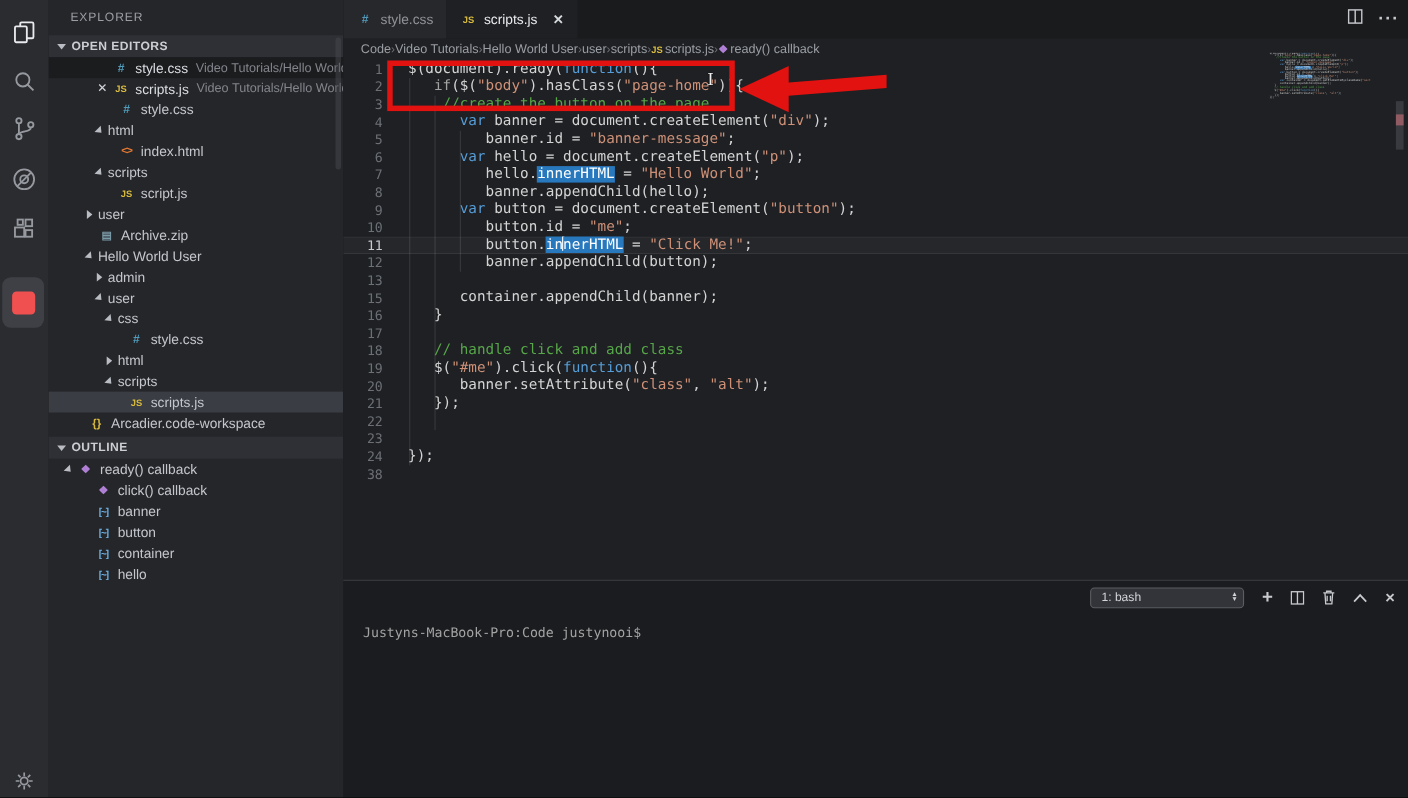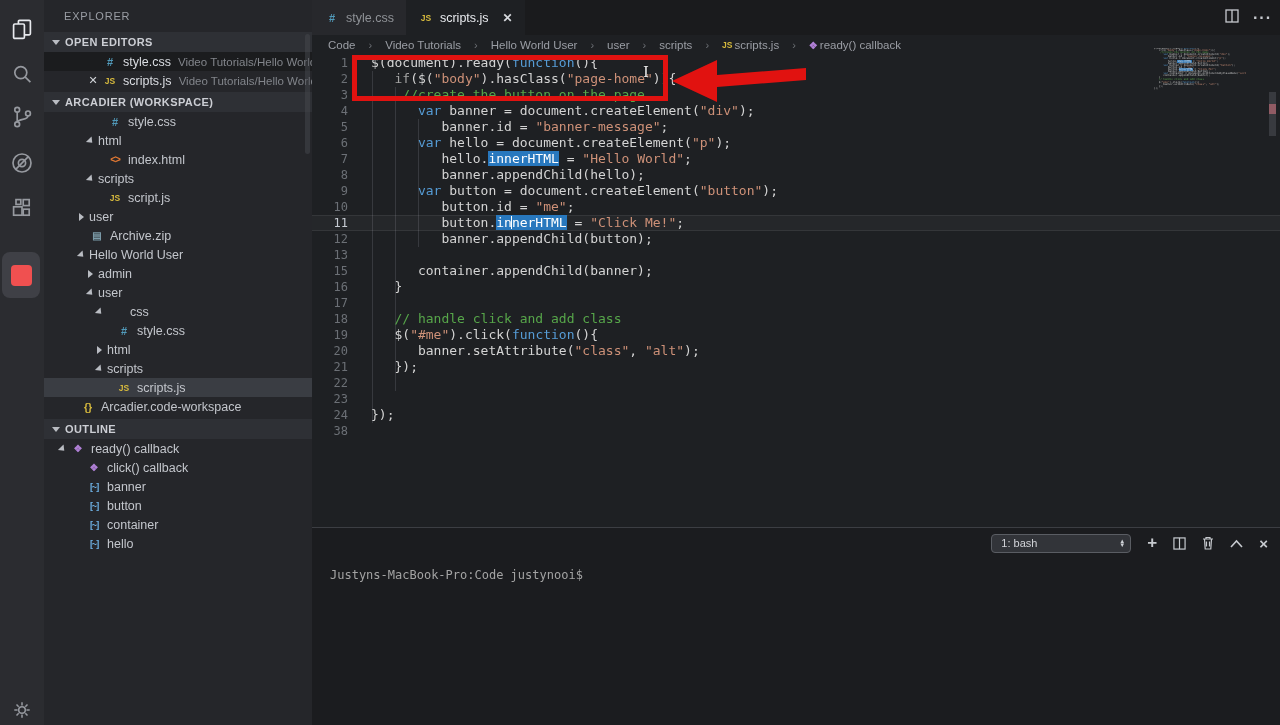--- a/index.html
+++ b/index.html
@@ -45,21 +45,21 @@
   
   .editor{ position:absolute; left:312px; top:0; width:968px; height:527px; background:#1e2023; overflow:hidden;}
   .tabbar{ position:absolute; left:0; top:0; width:100%; height:35px; background:#1a1b1d; display:flex;}
   .tab{ height:35px; display:flex; align-items:center; padding:0 12px; font-size:12.5px; }
   .tab .ficon{ margin-right:6px;}
   .tab.inactive{ background:#27282c; color:#8f9297;}
   .tab.active{ background:#1e2023; color:#e8eaee;}
   .tab .tab-x{ margin-left:14px; color:#d7dade; font-size:12px; font-weight:bold;}
   .tab-actions{ position:absolute; right:8px; top:0; height:35px; display:flex; align-items:center; gap:14px; color:#c6c9ce;}
   .crumbs{ position:absolute; left:0; top:35px; width:100%; height:20px; display:flex; align-items:center;
-           padding-left:16px; font-size:11.5px; color:#9b9ea5; gap:13px; white-space:nowrap;}
+           padding-left:16px; font-size:11.5px; color:#9b9ea5; gap:0; white-space:nowrap;}
   .crumbs .sep{ color:#6d7075; font-size:11px;}
   .crumbs .ficon{ width:auto; margin-right:2px;}
 
   .code{ position:absolute; left:0; top:55px; width:100%; }
   .line{ display:flex; height:16px; line-height:16px; position:relative;}
   .line.current{ background:rgba(255,255,255,.035); box-shadow:0 1px 0 rgba(255,255,255,.07) inset, 0 -1px 0 rgba(255,255,255,.07) inset;}
   .ln{ flex:none; width:36px; text-align:right; font-size:12px; color:#6c7076; font-family:"DejaVu Sans Mono",monospace;}
   .line.current .ln{ color:#c6cbd2;}
   .ltxt{ margin-left:23px; font-family:"DejaVu Sans Mono",monospace; font-size:13px; white-space:pre; color:#d4d4d4;}
   .tok-kw{ color:#569cd6;} .tok-str{ color:#ce9178;} .tok-com{ color:#57a64a;}
@@ -160,24 +160,20 @@
           <span class="desc">Video Tutorials/Hello World Us...</span>
         </div>
         <div class="row">
           <span style="width: 32px; flex: 0 0 auto;"></span>
           <span class="close-x">✕</span>
           <span class="ficon js">JS</span>
           <span style="color: rgb(218, 221, 226);">scripts.js</span>
           <span class="desc">Video Tutorials/Hello World Us...</span>
         </div>
       </div>
-    <div class="sec-head" style="margin-top:2px">
-        <span class="htwisty"></span>
-        <span>ARCADIER (WORKSPACE)</span>
-      </div>
     <div id="workspace-tree">
         <div class="row" style="padding-left: 53px;">
           <span style="width: 10px; flex: 0 0 auto;"></span>
           <span class="ficon css">#</span>
           <span>style.css</span>
         </div>
         <div class="row" style="padding-left: 44px;">
           <span class="twisty open"></span>
           <span>html</span>
         </div>
@@ -209,21 +205,21 @@
           <span>Hello World User</span>
         </div>
         <div class="row" style="padding-left: 44px;">
           <span class="twisty"></span>
           <span>admin</span>
         </div>
         <div class="row" style="padding-left: 44px;">
           <span class="twisty open"></span>
           <span>user</span>
         </div>
-        <div class="row" style="padding-left: 53px; gap: 23px;">
+        <div class="row" style="padding-left: 53px;">
           <span class="twisty open"></span>
           <span>css</span>
         </div>
         <div class="row" style="padding-left: 62px;">
           <span style="width: 10px; flex: 0 0 auto;"></span>
           <span class="ficon css">#</span>
           <span>style.css</span>
         </div>
         <div class="row" style="padding-left: 53px;">
           <span class="twisty"></span>

